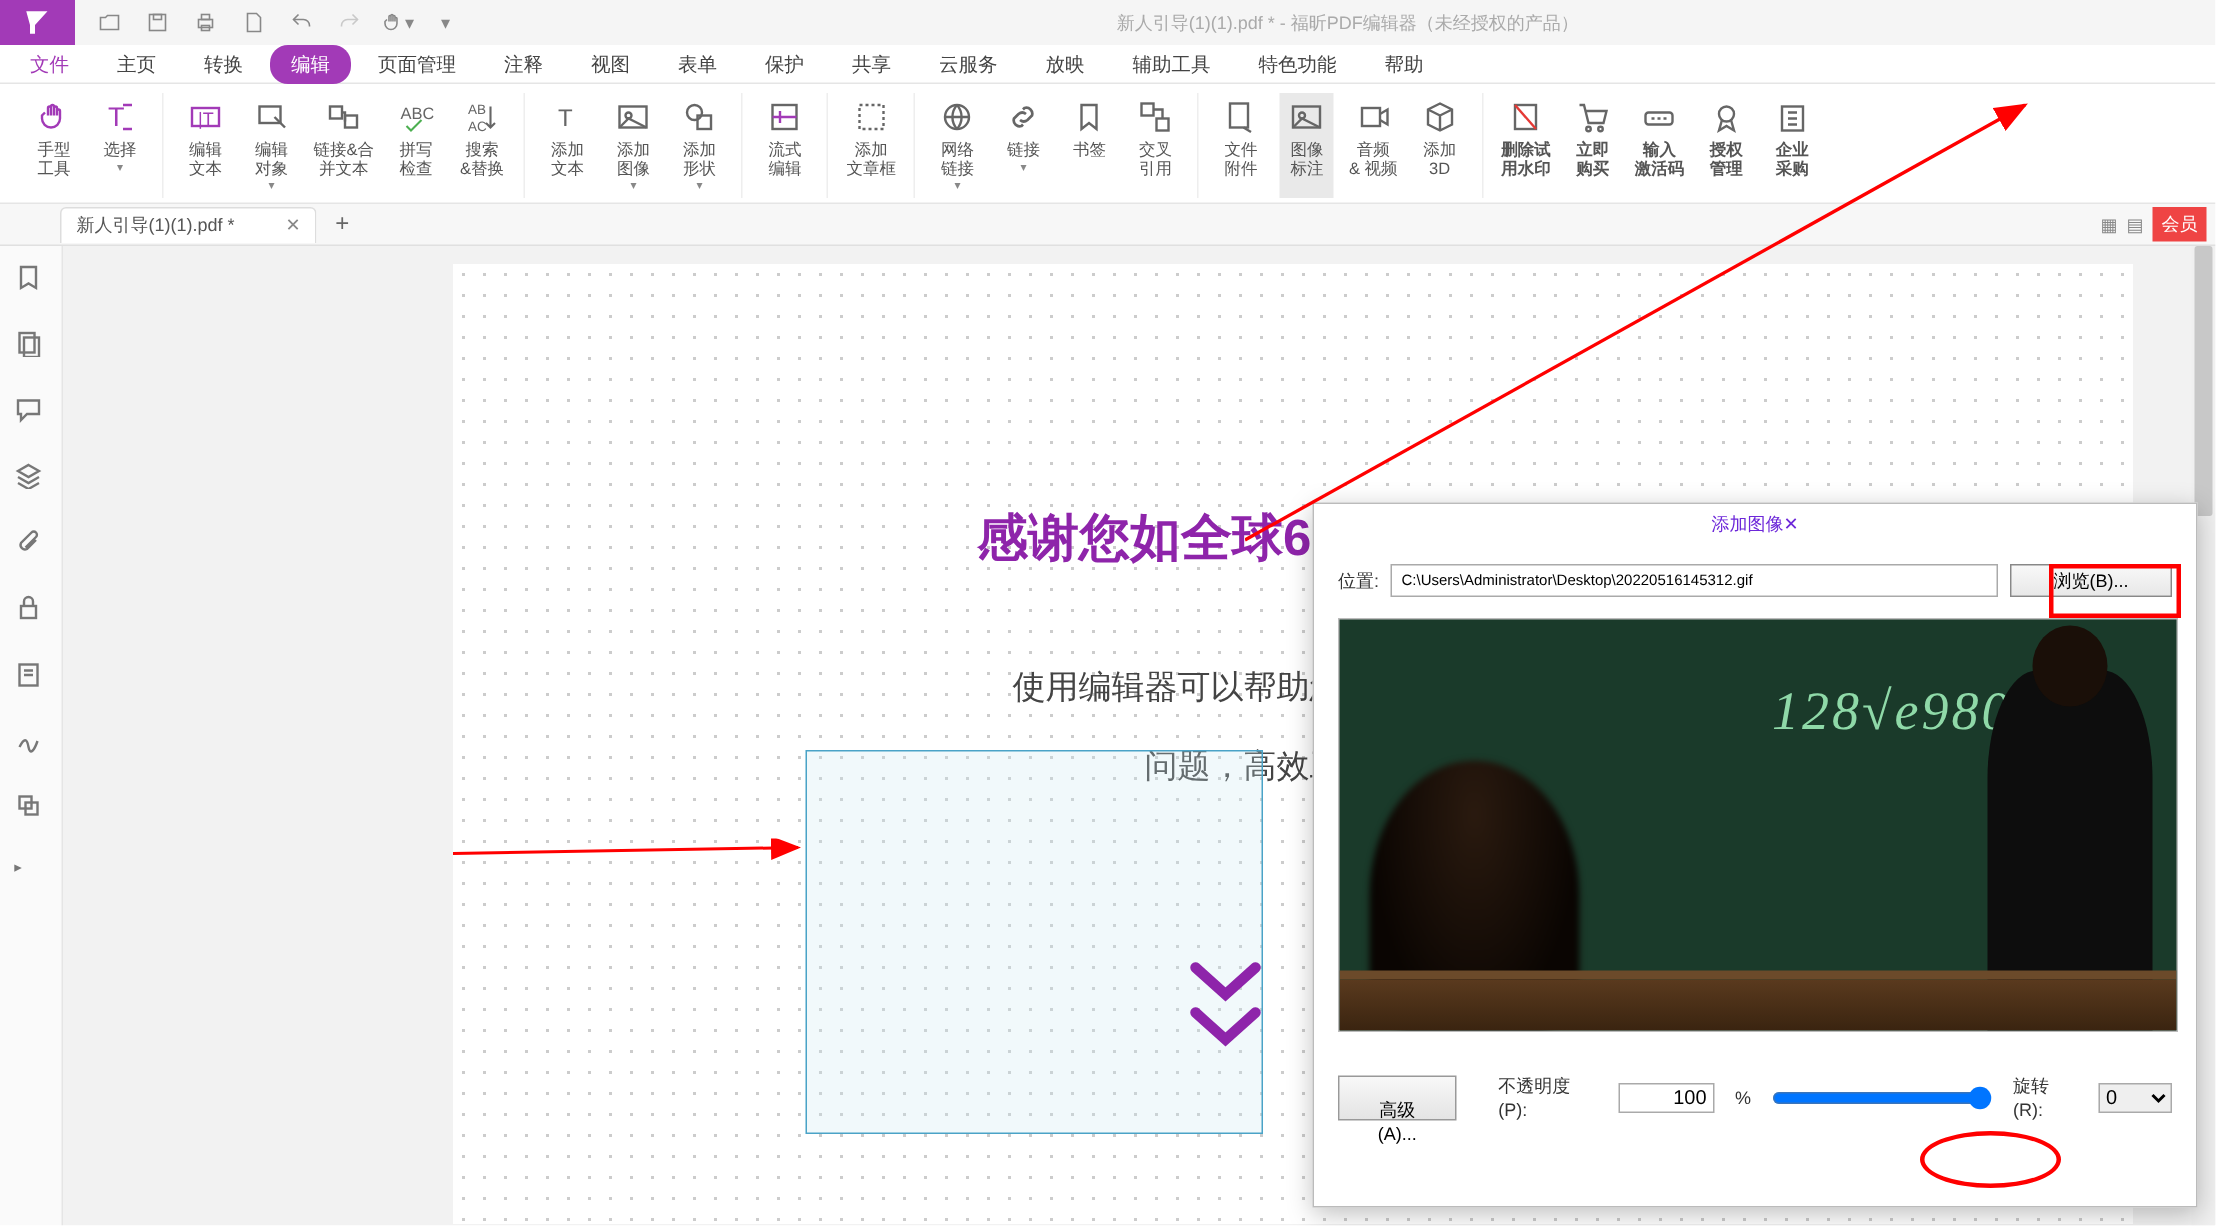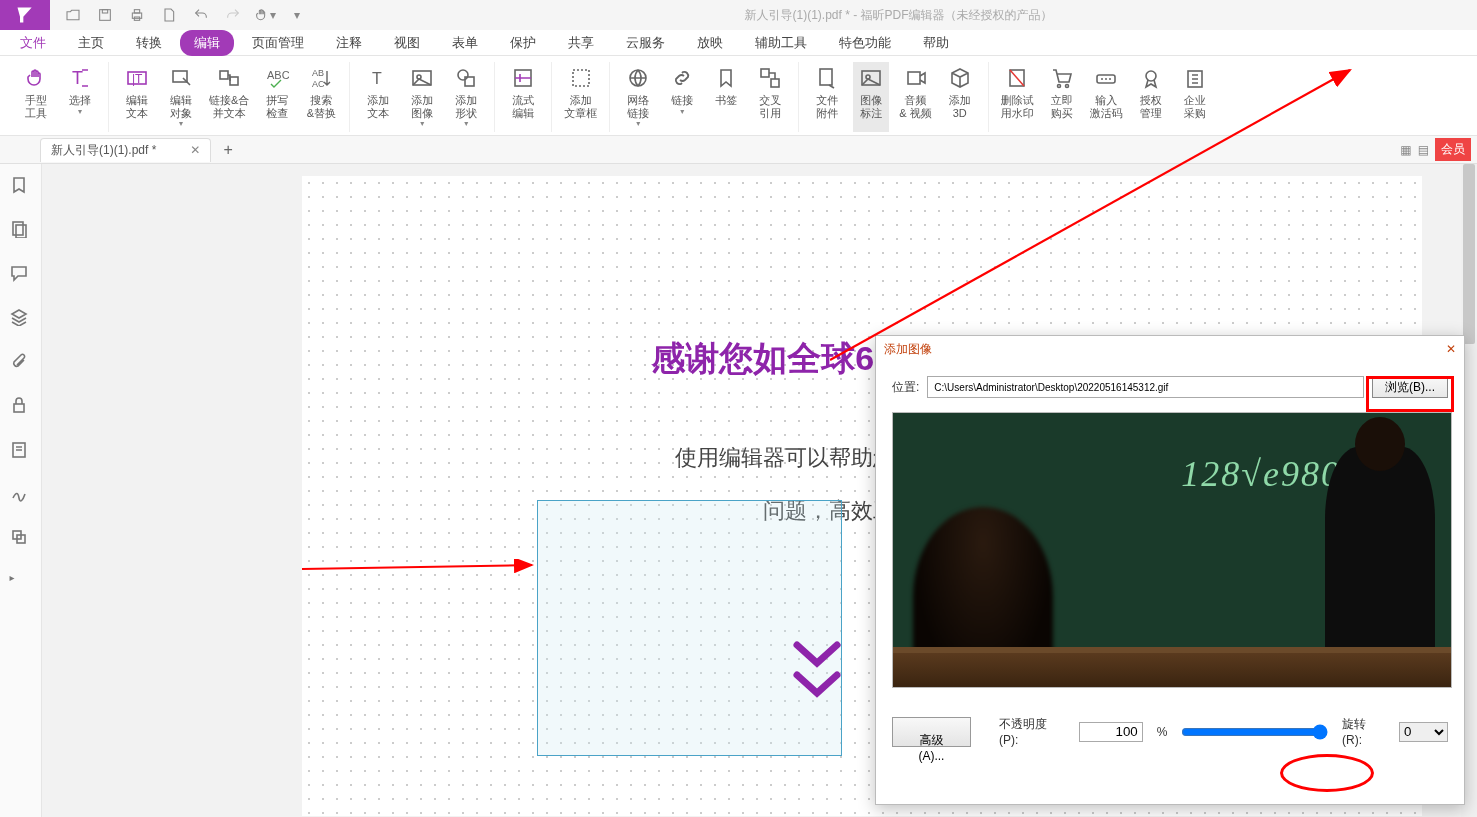--- a/index.html
+++ b/index.html
@@ -15,21 +15,21 @@
 
 
 .menubar { height:26px; display:flex; align-items:center; padding:0 6px; gap:4px; border-bottom:1px solid #e5e5e5; }
 .menubar .m { padding:4px 14px; font-size:13px; color:#444; cursor:pointer; border-radius:12px; }
 .menubar .m.file { color:#a23ab7; }
 .menubar .m.active { background:#a23ab7; color:#fff; }
 
 
 .ribbon { height:80px; display:flex; align-items:flex-start; padding:6px 8px 0 8px; border-bottom:1px solid #e5e5e5; }
 .rgrp { display:flex; gap:8px; padding:0 10px; border-right:1px solid #eee; height:70px; }
-.rgrp:last-child { border-right:none; }
+.rgrp:last-child { border-right:none;font-weight:bold; }
 .ritem { display:flex; flex-direction:column; align-items:center; justify-content:flex-start; min-width:36px; cursor:pointer; padding:2px; }
 .ritem.active { background:#e9e9e9; }
 .ritem .ico { width:28px; height:28px; display:flex; align-items:center; justify-content:center; }
 .ritem .lbl { font-size:11px; color:#555; text-align:center; line-height:1.15; margin-top:2px; white-space:pre; }
 .ritem .arr { font-size:8px; color:#888; }
 
 
 .tabbar { height:28px; display:flex; align-items:center; background:#f7f7f7; border-bottom:1px solid #e0e0e0; padding-left:40px; position:relative; }
 .tab { height:24px; display:flex; align-items:center; background:#fff; border:1px solid #ddd; border-bottom:none; padding:0 10px; font-size:12px; color:#555; gap:34px; border-radius:4px 4px 0 0; }
 .tab .close { color:#888; cursor:pointer; }
@@ -49,26 +49,26 @@
 .selbox { position:absolute; left:495px; top:336px; width:305px; height:256px; border:1.5px solid #4aa3c7; background:rgba(200,230,240,.25); }
 .chevrons { position:absolute; left:750px; top:476px; color:#8e24aa; }
 .chevrons svg { display:block; }
 
 
 .arrow1 { position:absolute; left:260px; top:395px; }
 .arrow2 { position:absolute; left:830px; top:60px; z-index:50; }
 
 
 .dialog { position:absolute; right:12px; top:335px; width:590px; height:470px; background:#fff; border:1px solid #bbb; box-shadow:0 4px 16px rgba(0,0,0,.25); z-index:40; }
-.dialog .dtitle { height:26px; display:flex; align-items:center; justify-content:space-between; padding:0 8px; font-size:12px; color:#c2410c; }
+.dialog .dtitle { height:26px; display:flex; align-items:center; justify-content:center; padding:0 8px; font-size:12px; color:#6d28d9; }
 .dialog .body { padding:14px 16px; }
 .dialog .row { display:flex; align-items:center; gap:8px; margin-bottom:14px; }
 .dialog .row label { font-size:12px; color:#333; }
 .dialog .path { flex:1; height:22px; border:1px solid #aaa; padding:0 6px; font-size:10px; }
-.dialog .browse { height:22px; padding:0 12px; border:1px solid #888; background:linear-gradient(#f8f8f8,#e8e8e8); font-size:12px; cursor:pointer; }
+.dialog .browse { height:22px; padding:0 28px; border:1px solid #888; background:linear-gradient(#f8f8f8,#e8e8e8); font-size:12px; cursor:pointer; }
 .dialog .browse-hl { position:absolute; right:10px; top:40px; width:88px; height:36px; border:3px solid #ff0000; }
 .preview { width:560px; height:276px; border:1px solid #bbb; background:#1a3a2a; position:relative; overflow:hidden; }
 .blackboard-text { position:absolute; top:40px; right:110px; color:#8fd9a8; font-size:36px; font-family:serif; font-style:italic; letter-spacing:2px; }
 .silhouette-left { position:absolute; bottom:0; left:20px; width:140px; height:180px; background:radial-gradient(ellipse at 50% 20%,#2a1a0f 0%,#0a0502 70%); border-radius:50% 50% 20% 20%; filter:blur(2px); }
 .silhouette-right { position:absolute; bottom:0; right:16px; width:110px; height:240px; background:#0d0d0d; border-radius:30% 30% 0 0; }
 .silhouette-right::before { content:""; position:absolute; top:-30px; left:30px; width:50px; height:54px; background:#1a0f08; border-radius:50%; }
 .board-ledge { position:absolute; bottom:34px; left:0; right:0; height:6px; background:#6b4a2a; }
 .desk { position:absolute; bottom:0; left:0; right:0; height:34px; background:linear-gradient(#5a3a1e,#3a2410); }
 .dialog .controls { display:flex; align-items:center; gap:14px; padding:14px 16px 0 16px; }
 .dialog .btn { height:24px; padding:14px 14px; border:1px solid #999; background:linear-gradient(#f8f8f8,#e4e4e4); font-size:12px; cursor:pointer; }

